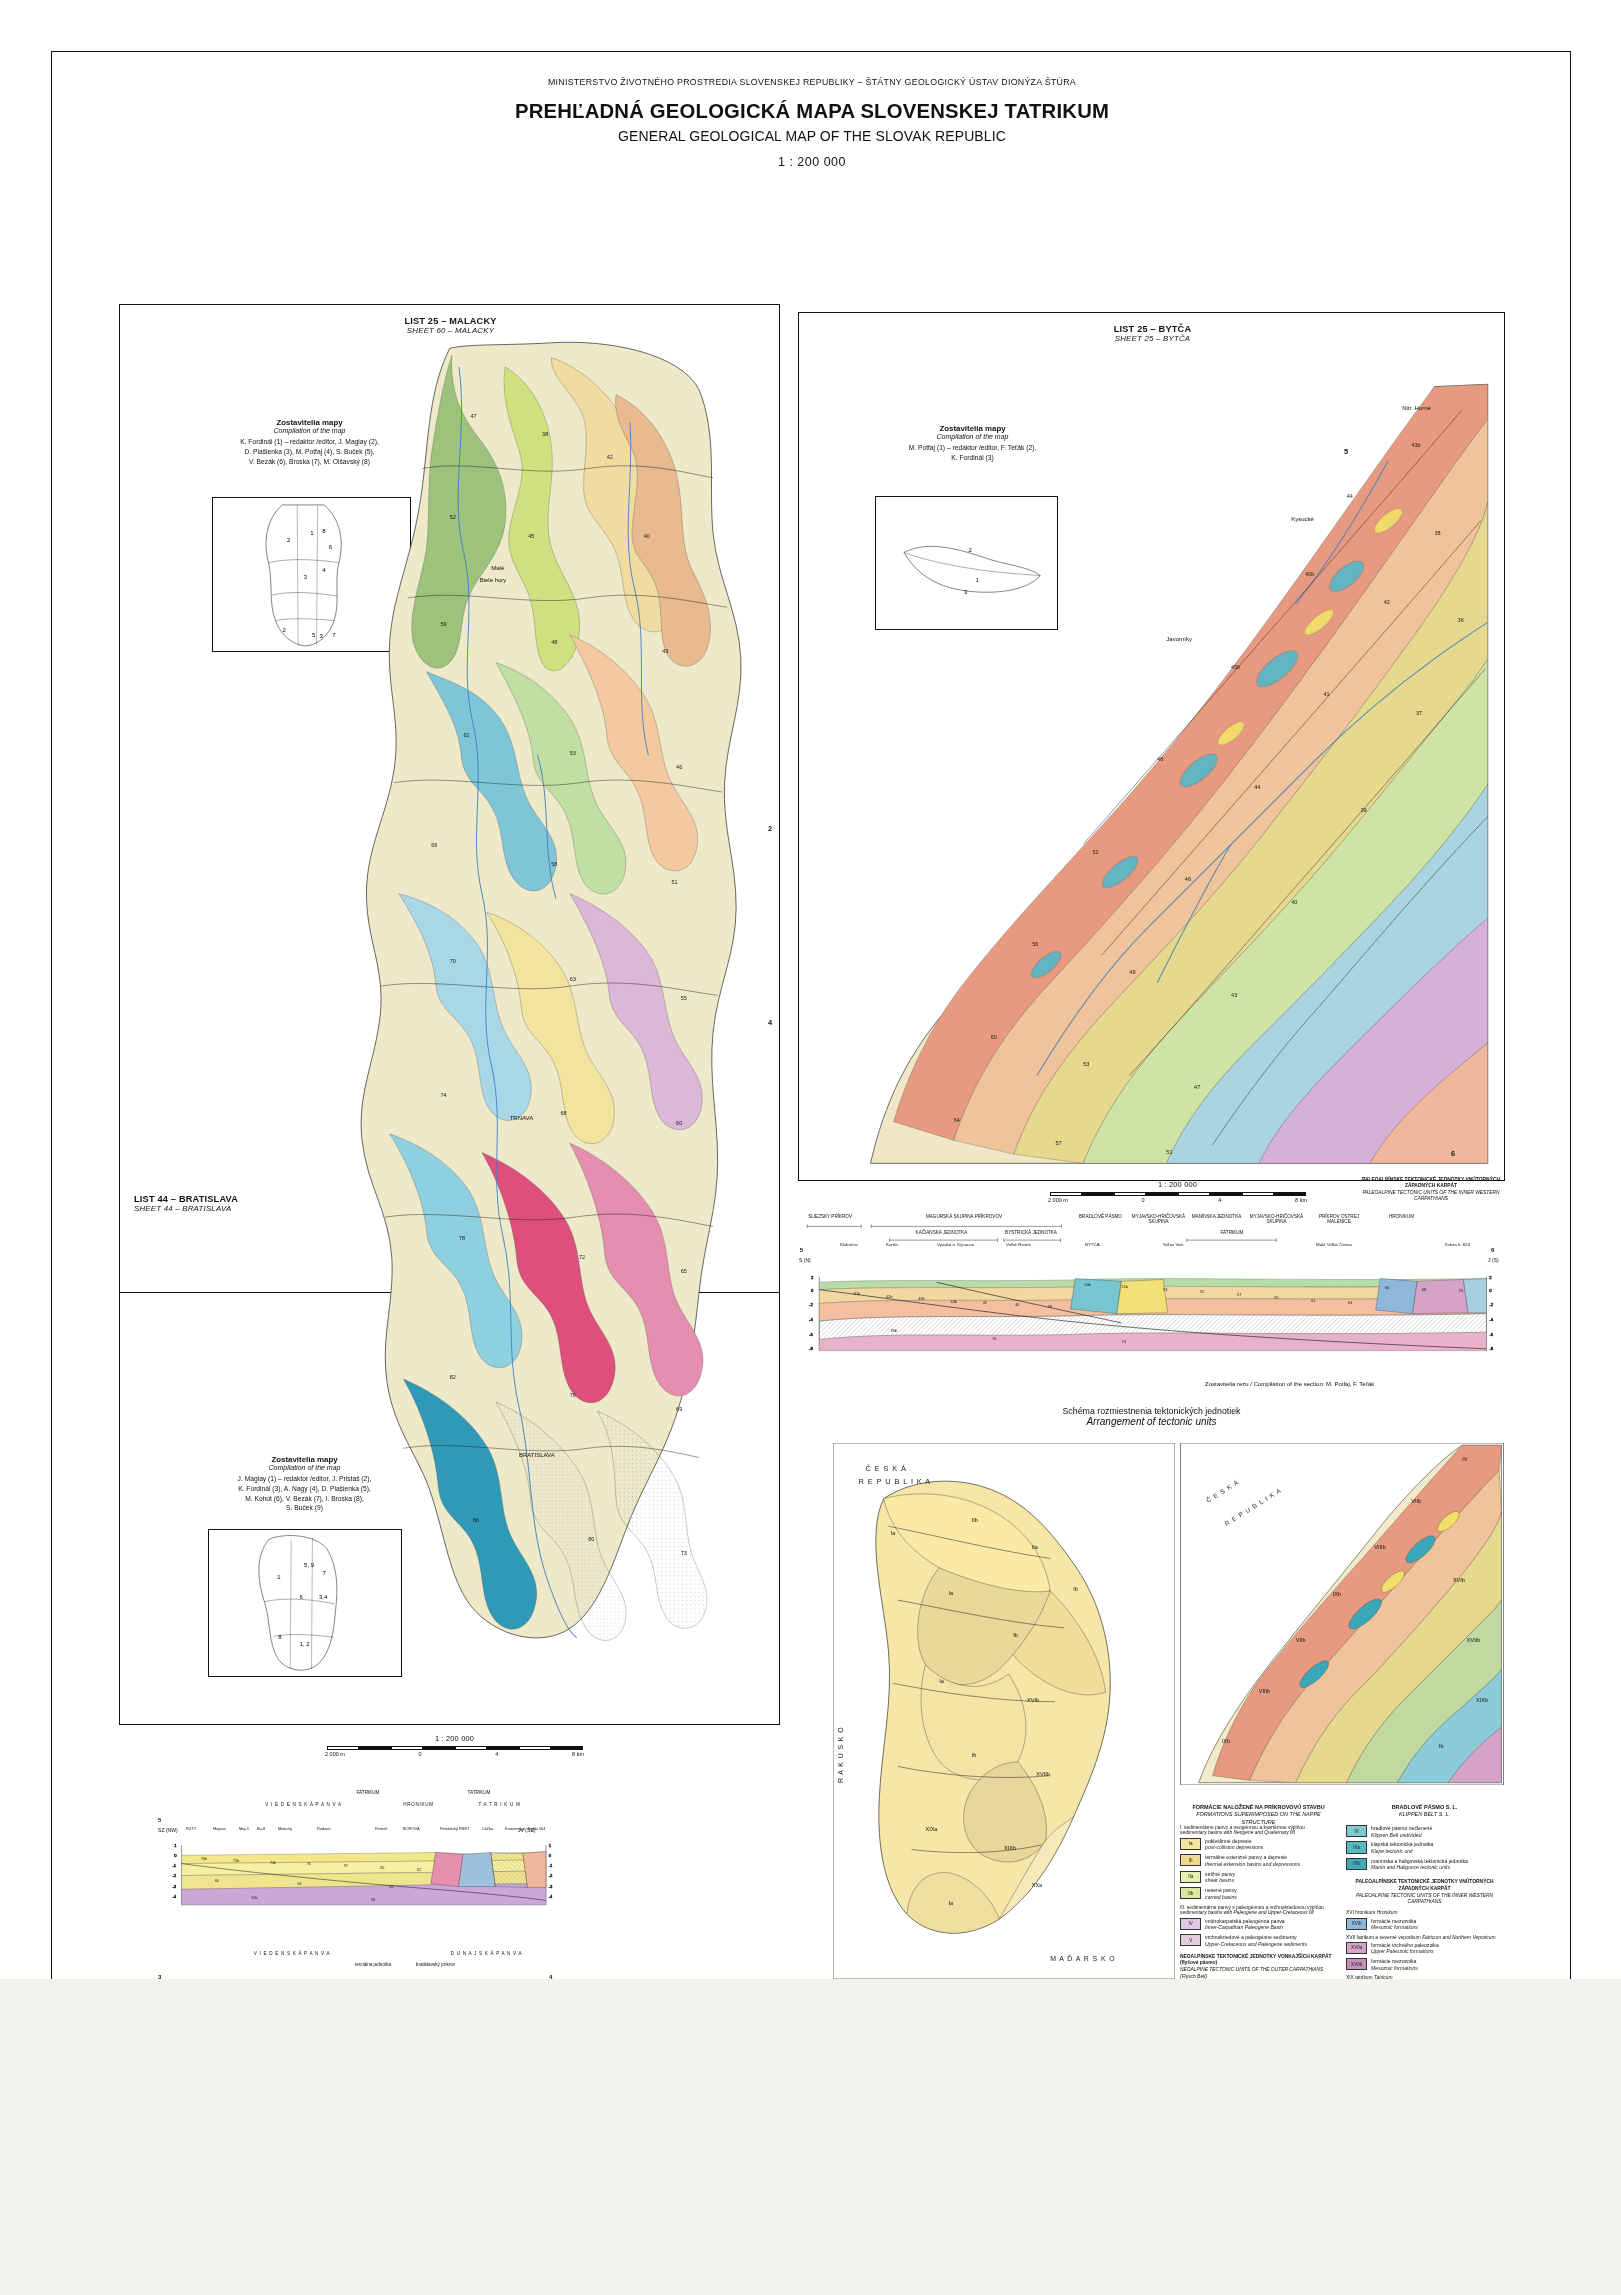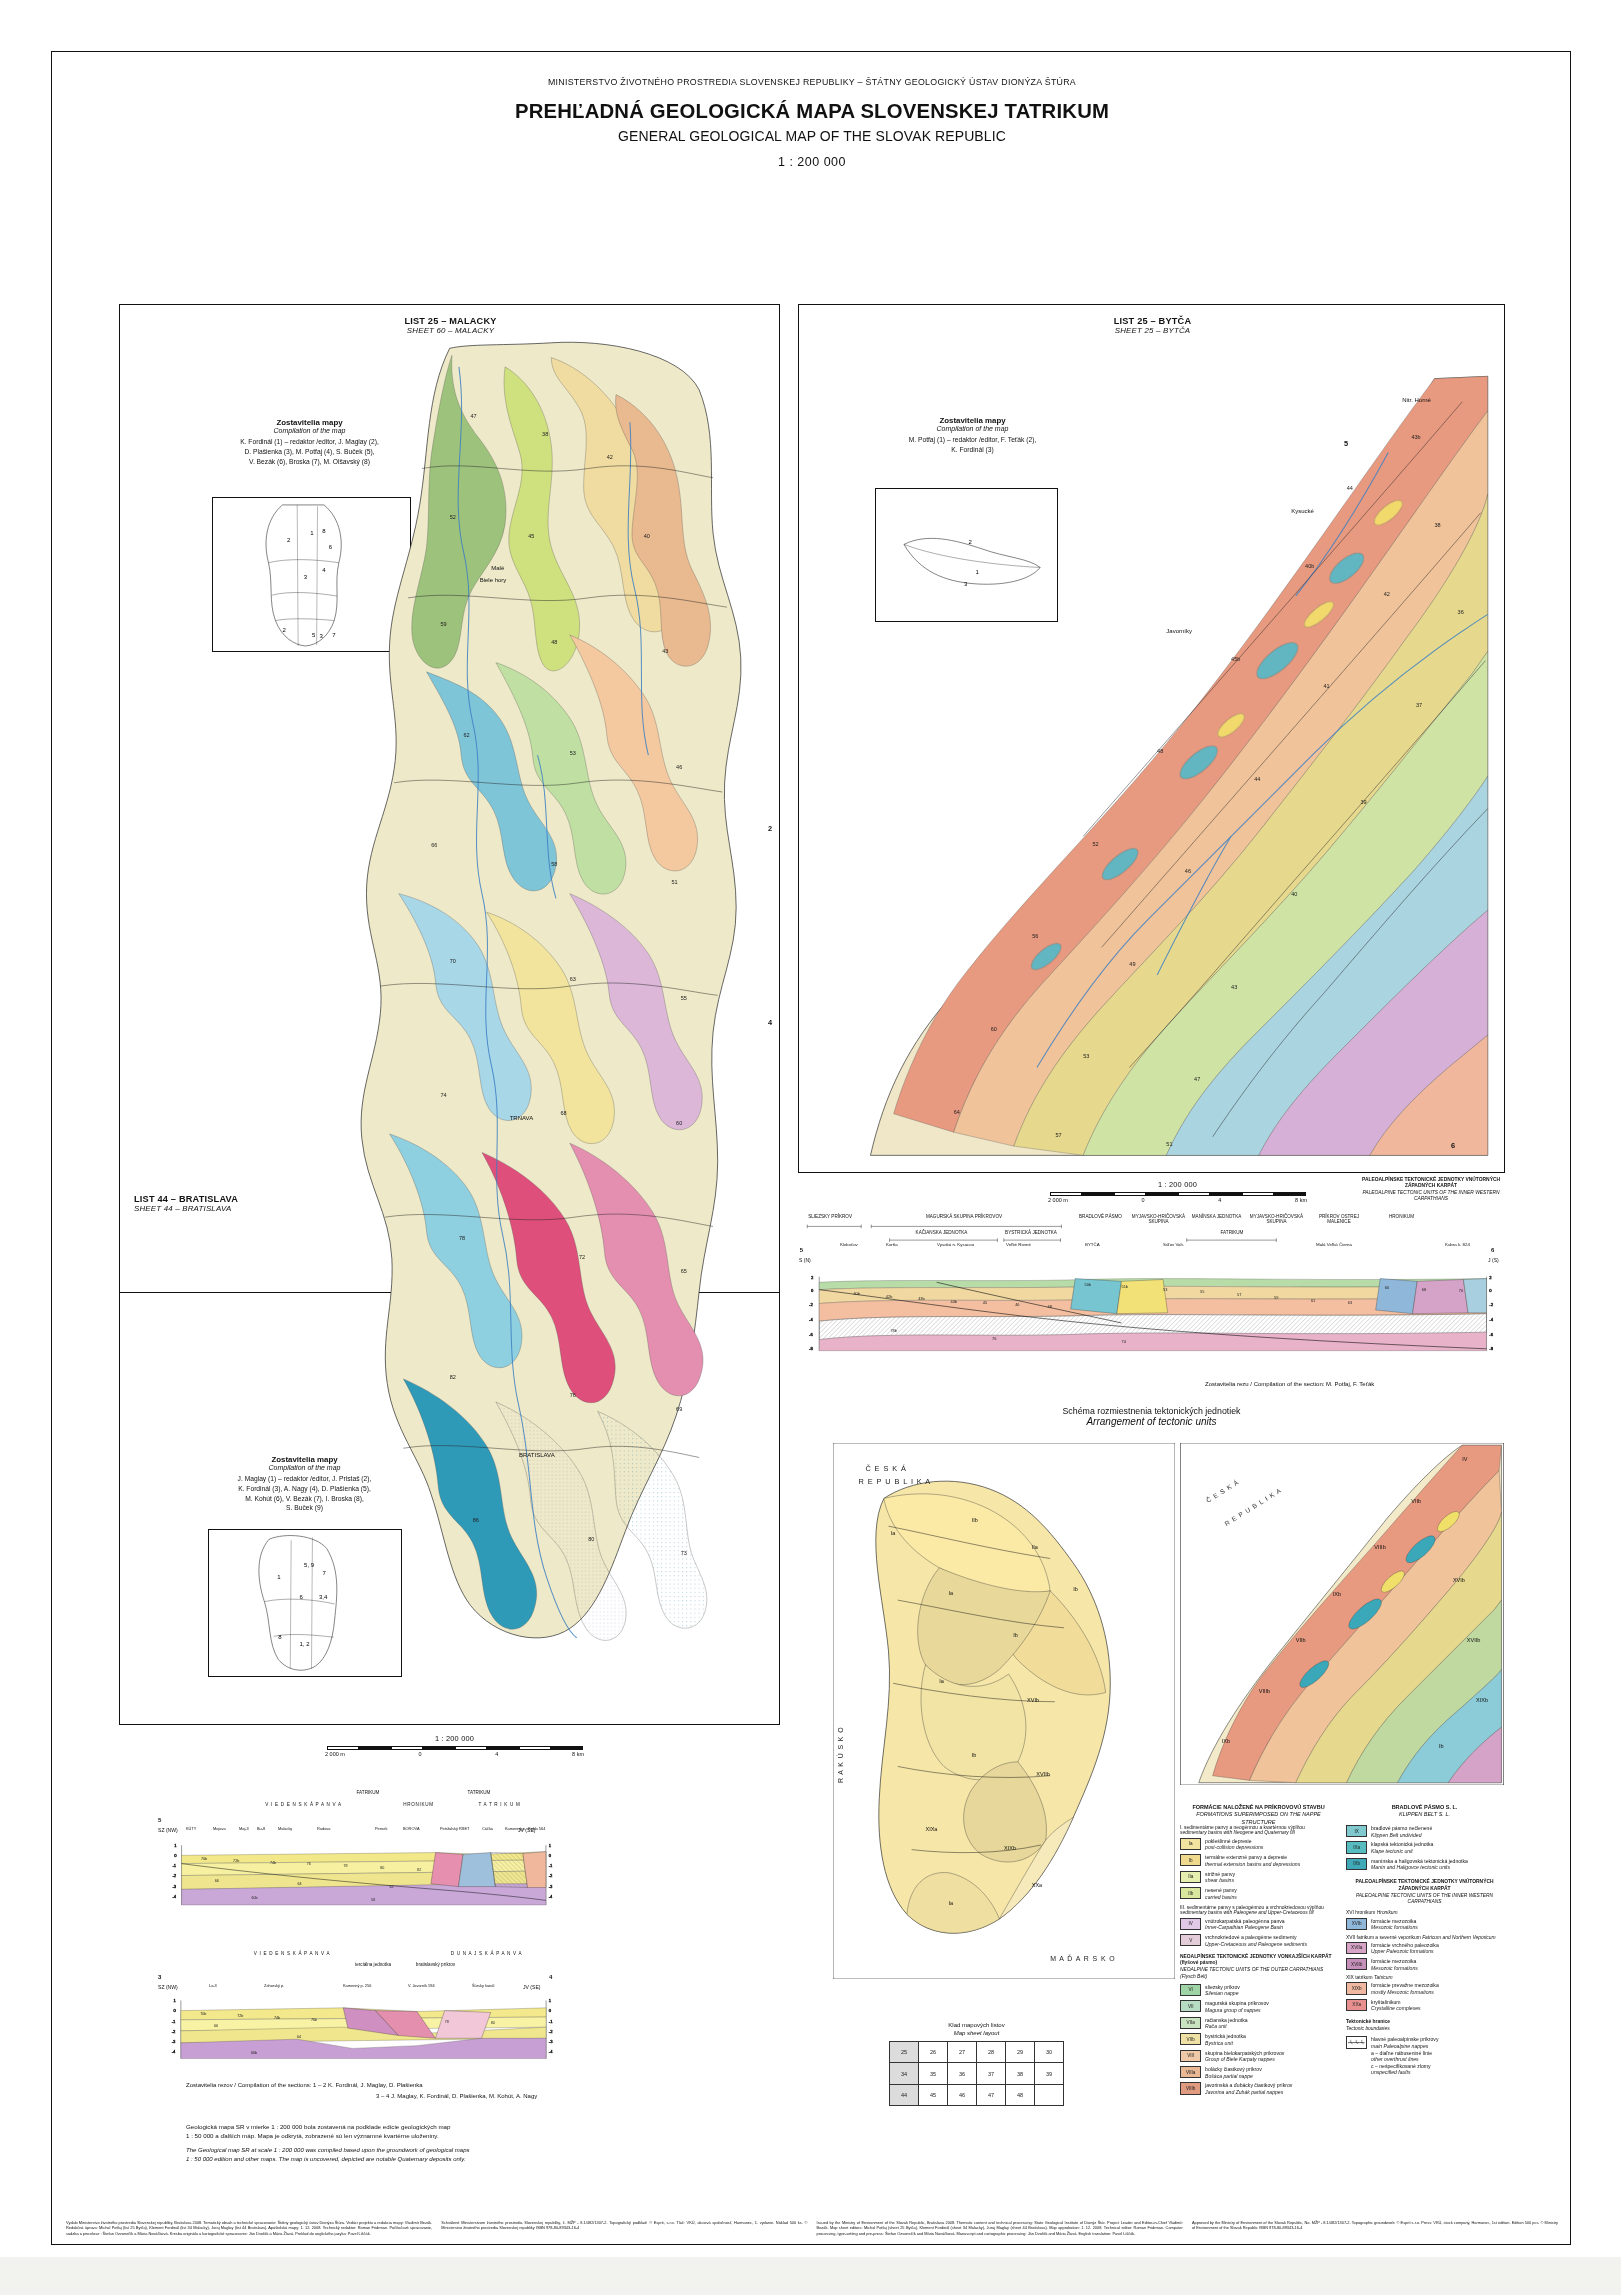--- a/index.html
+++ b/index.html
@@ -1,18 +1,18 @@
 <!DOCTYPE html>
 <html style="font-size:7.4px"><head>
 <meta charset="utf-8">
 <style>
   html,body{margin:0;padding:0;background:#f2f2ef;}
   body{font-family:"Liberation Sans", sans-serif;color:#111;}
   #page{
-    position:relative;width:1621px;height:2257px;background:#ffffff;
+    position:relative;width:1621px;height:1979px;background:#ffffff;
     box-sizing:border-box;
   }
   .frame{
     position:absolute;left:51px;top:51px;width:1520px;height:2194px;
     border:0.9px solid #111;box-sizing:border-box;
   }
   
   .hdr{position:absolute;left:0;top:25.4px;width:1520px;text-align:center;}
   .hdr .ministry{font-size:8.8px;letter-spacing:0.3px;}
   .hdr .t1{font-size:20.3px;font-weight:bold;margin-top:13px;letter-spacing:0.2px;}
@@ -286,21 +286,21 @@
         <div class="sb-seg" style="width:32px;background:#111;"></div>
       </div>
       <div class="sb-ticks">
         <span>2 000 m</span>
         <span>0</span>
         <span>4</span>
         <span>8 km</span>
       </div>
     </div>
 
-    <div class="panel" style="left:746px;top:252px;width:707px;height:869px;">
+    <div class="panel" style="left:746px;top:260px;width:707px;height:869px;">
       <div class="panel-title" style="left:0;top:11px;width:707px;">
         <span>LIST  25 – BYTČA</span>
         <div class="panel-subtitle">SHEET 25 – BYTČA</div>
       </div>
 
       <div style="position:absolute;left:74px;top:111px;width:199px;">
         <div class="comp-head">
           <span>Zostavitelia mapy</span>
           <i>Compilation of the map</i>
         </div>

